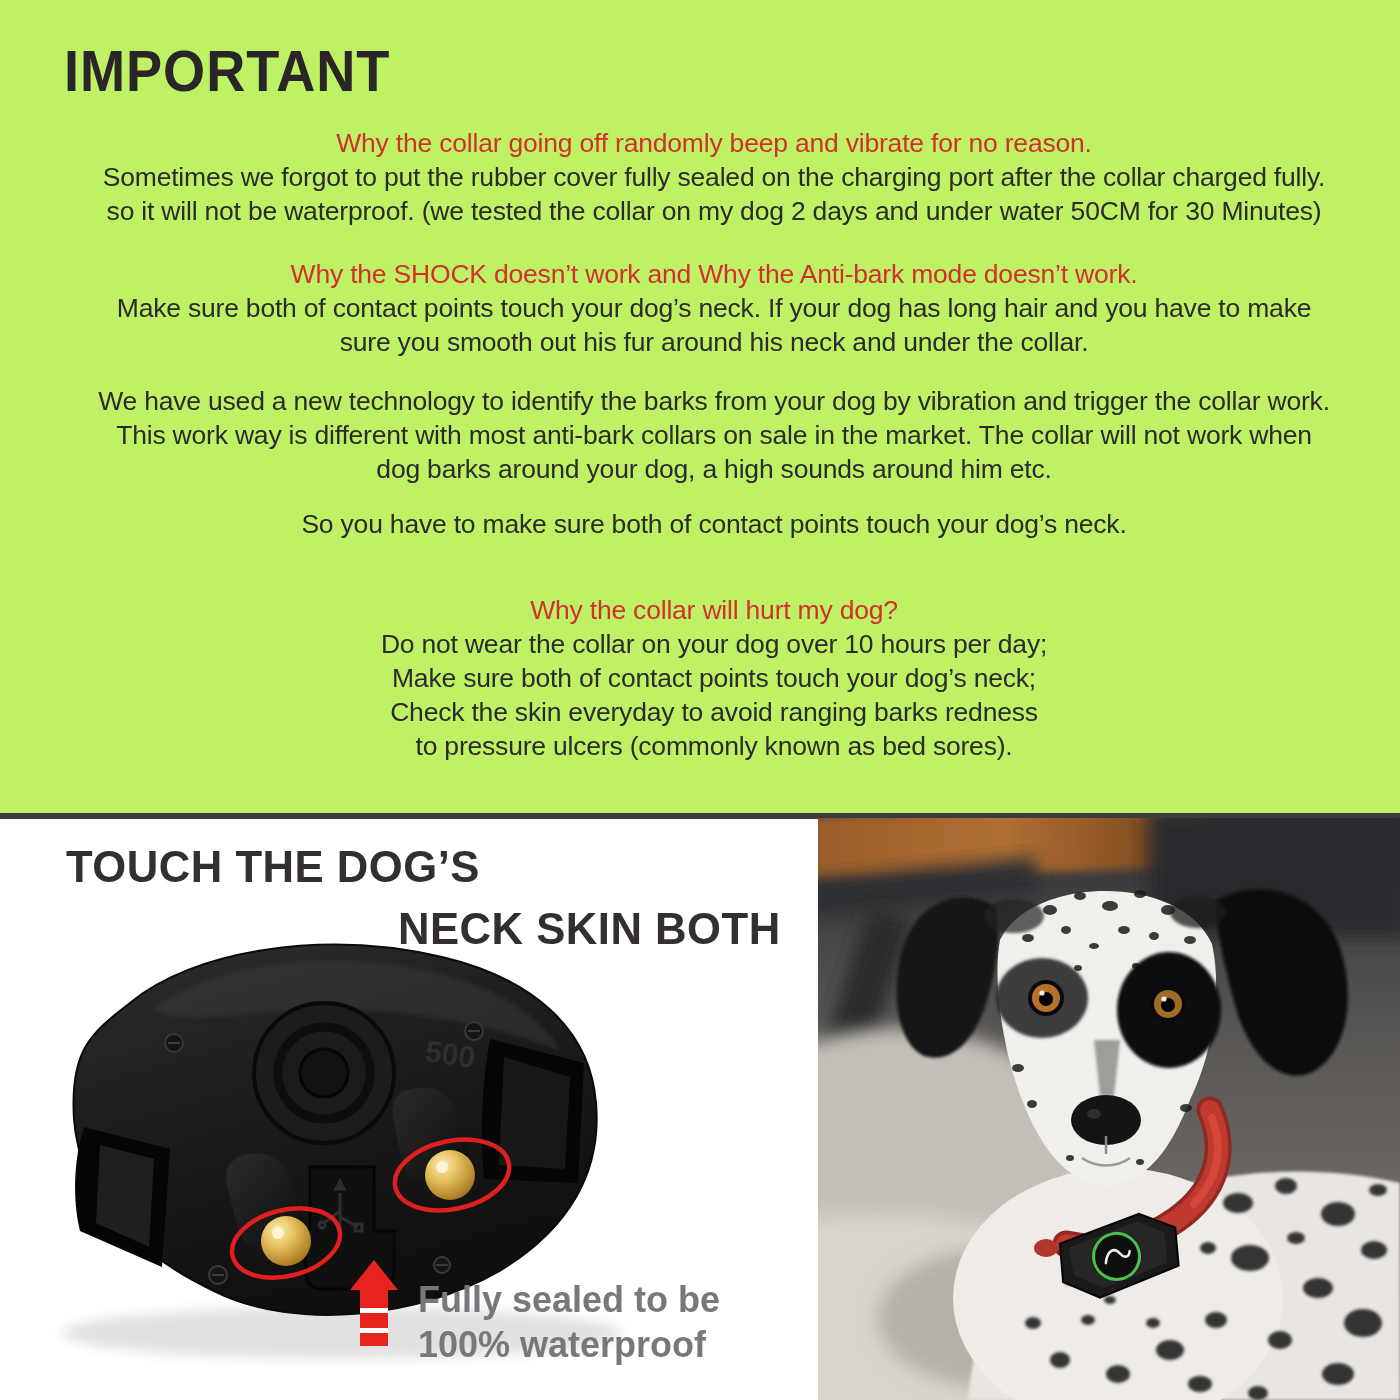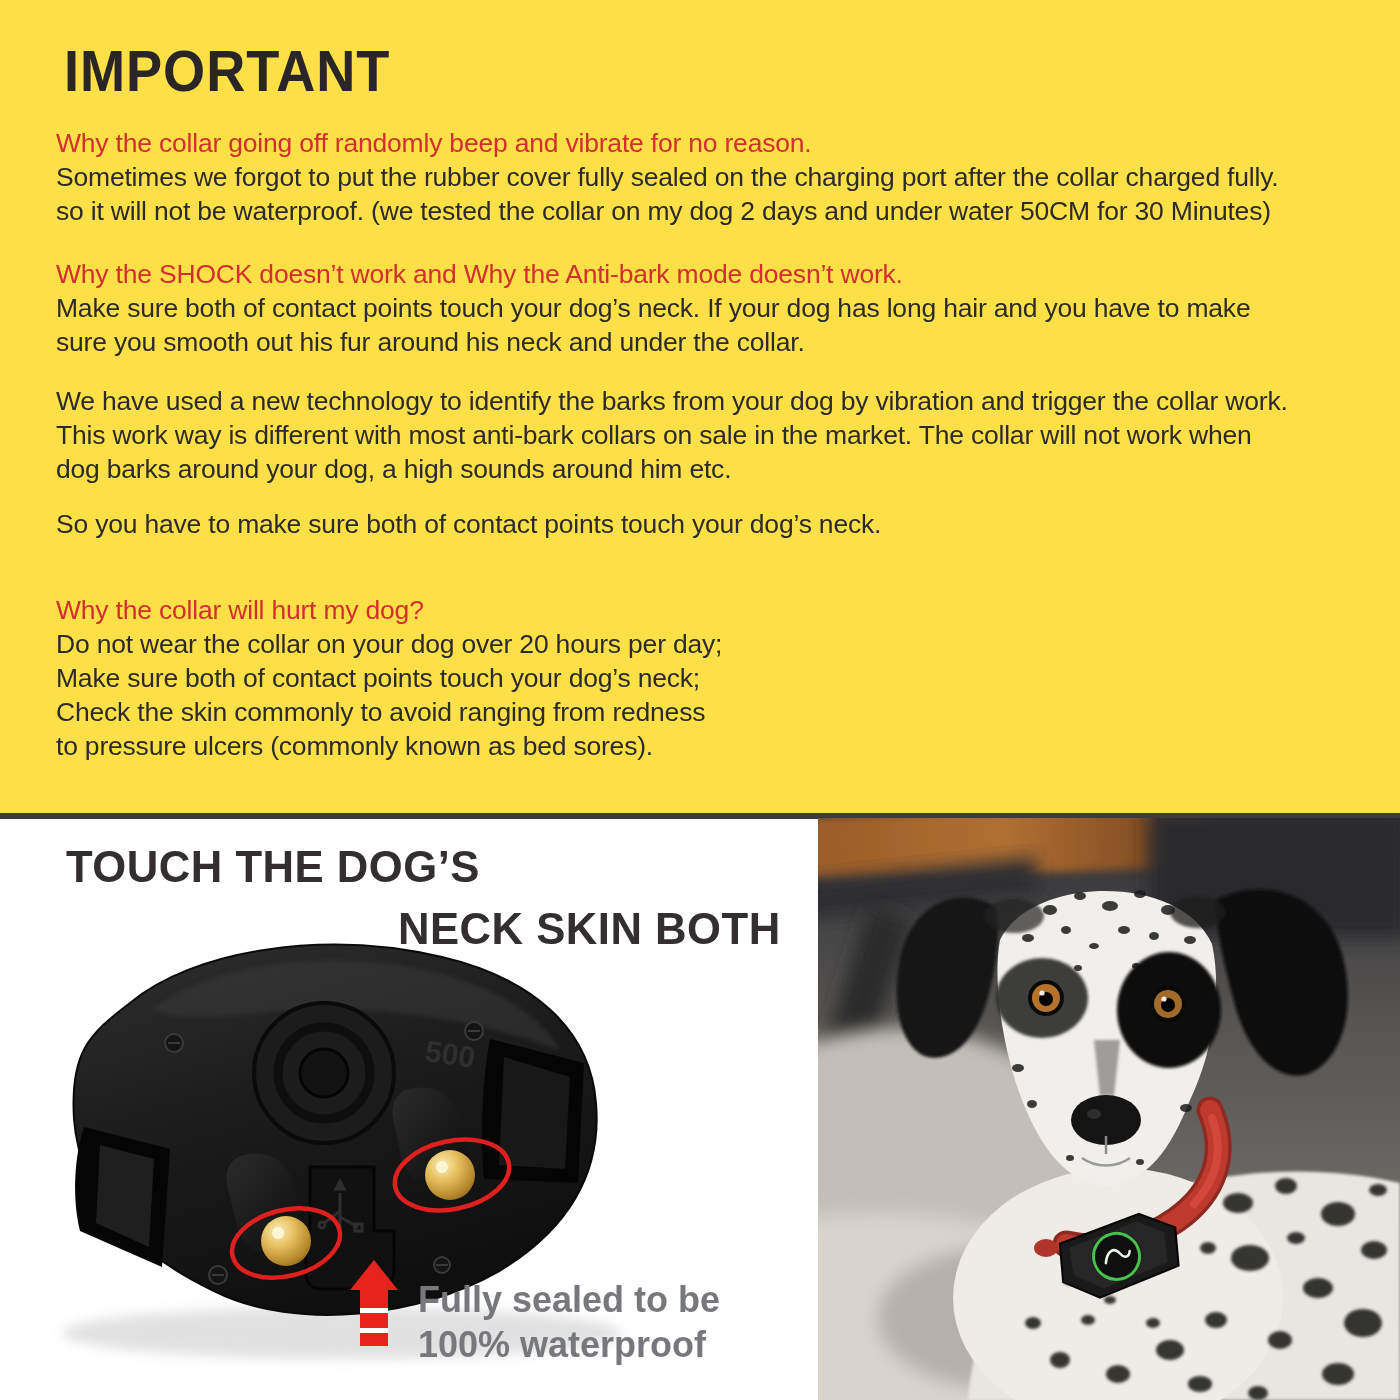--- a/index.html
+++ b/index.html
@@ -1,25 +1,25 @@
 <!DOCTYPE html>
 <html><head>
 <meta charset="utf-8">
 <style>
   html,body{margin:0;padding:0;background:#ffffff;}
   .page{
-    position:relative;width:1400px;height:1400px;background:#fde047;
+    position:relative;width:1400px;height:1400px;background:#bef264;
     font-family:"Liberation Sans",sans-serif;color:#2d2a2b;overflow:hidden;
   }
   
   .title{
     position:absolute;left:64px;top:38px;font-size:57px;font-weight:bold;
     letter-spacing:1px;color:#2a2526;transform:scaleX(.95);transform-origin:left;
   }
-  .textcol{position:absolute;left:56px;top:126px;width:1300px;}
+  .textcol{position:absolute;left:64px;top:126px;width:1300px;text-align:center;}
   .tline{font-size:26.5px;line-height:34px;letter-spacing:-0.2px;white-space:nowrap;}
   .red{color:#d22f2f;}
   .mt20{margin-top:29px;} .mt25{margin-top:25px;} .mt21{margin-top:21px;} .mt34{margin-top:52px;}
   .cols{position:relative;}
   .col-right{position:absolute;left:756px;top:0;}
   
   .divider{position:absolute;left:0;top:813px;width:1400px;height:6px;background:#3c3c3c;}
   
   .bottom-left{position:absolute;left:0;top:819px;width:818px;height:581px;background:#ffffff;}
   .h-touch{position:absolute;left:66px;top:22px;font-size:45px;font-weight:bold;color:#332e2f;
@@ -63,23 +63,23 @@
     </div>
 
     <div class="mt21">
       <div class="tline">So you have to make sure both of contact points touch your dog’s neck.</div>
     </div>
 
     <div class="mt34">
       <div class="tline red">Why the collar will hurt my dog?</div>
       <div class="cols">
         <div>
-          <div class="tline">Do not wear the collar on your dog over 20 hours per day;</div>
+          <div class="tline">Do not wear the collar on your dog over 10 hours per day;</div>
           <div class="tline">Make sure both of contact points touch your dog’s neck;</div>
-          <div class="tline">Check the skin commonly to avoid ranging from redness</div>
+          <div class="tline">Check the skin everyday to avoid ranging barks redness</div>
           <div class="tline">to pressure ulcers (commonly known as bed sores).</div>
         </div>
       </div>
     </div>
   </div>
 
   <div class="divider"></div>
 
   <div class="bottom-left">
     <div class="h-touch">TOUCH THE DOG’S</div>

